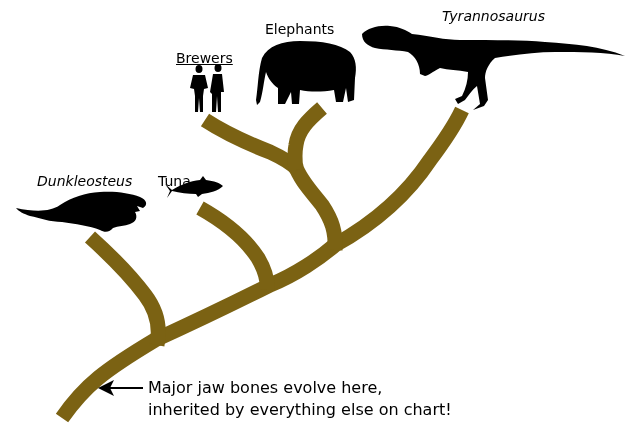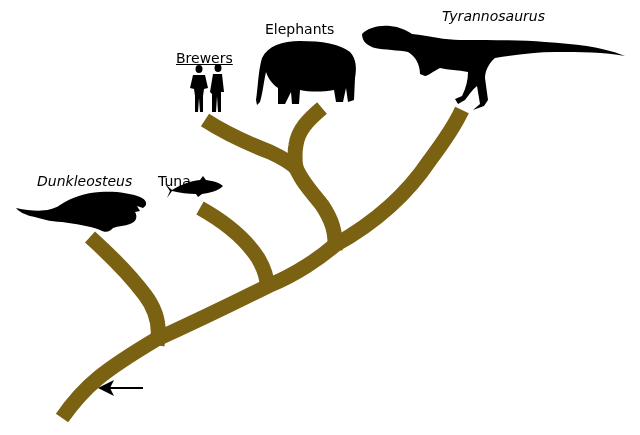--- a/index.html
+++ b/index.html
@@ -57,13 +57,15 @@
   </g>
 </svg>
 
 <div class="label italic" style="left:37px; top:173px;">Dunkleosteus</div>
 <div class="label" style="left:158px; top:173px;">Tuna</div>
 <div class="label" style="left:176px; top:50px;text-decoration:underline;">Brewers</div>
 <div class="label" style="left:265px; top:21px;">Elephants</div>
 <div class="label italic" style="left:442px; top:8px;">Tyrannosaurus</div>
 
 <div class="note">
+  <div>Major jaw bones evolve here,</div>
+  <div>inherited by everything else on chart!</div>
 </div>
 
 </body></html>

